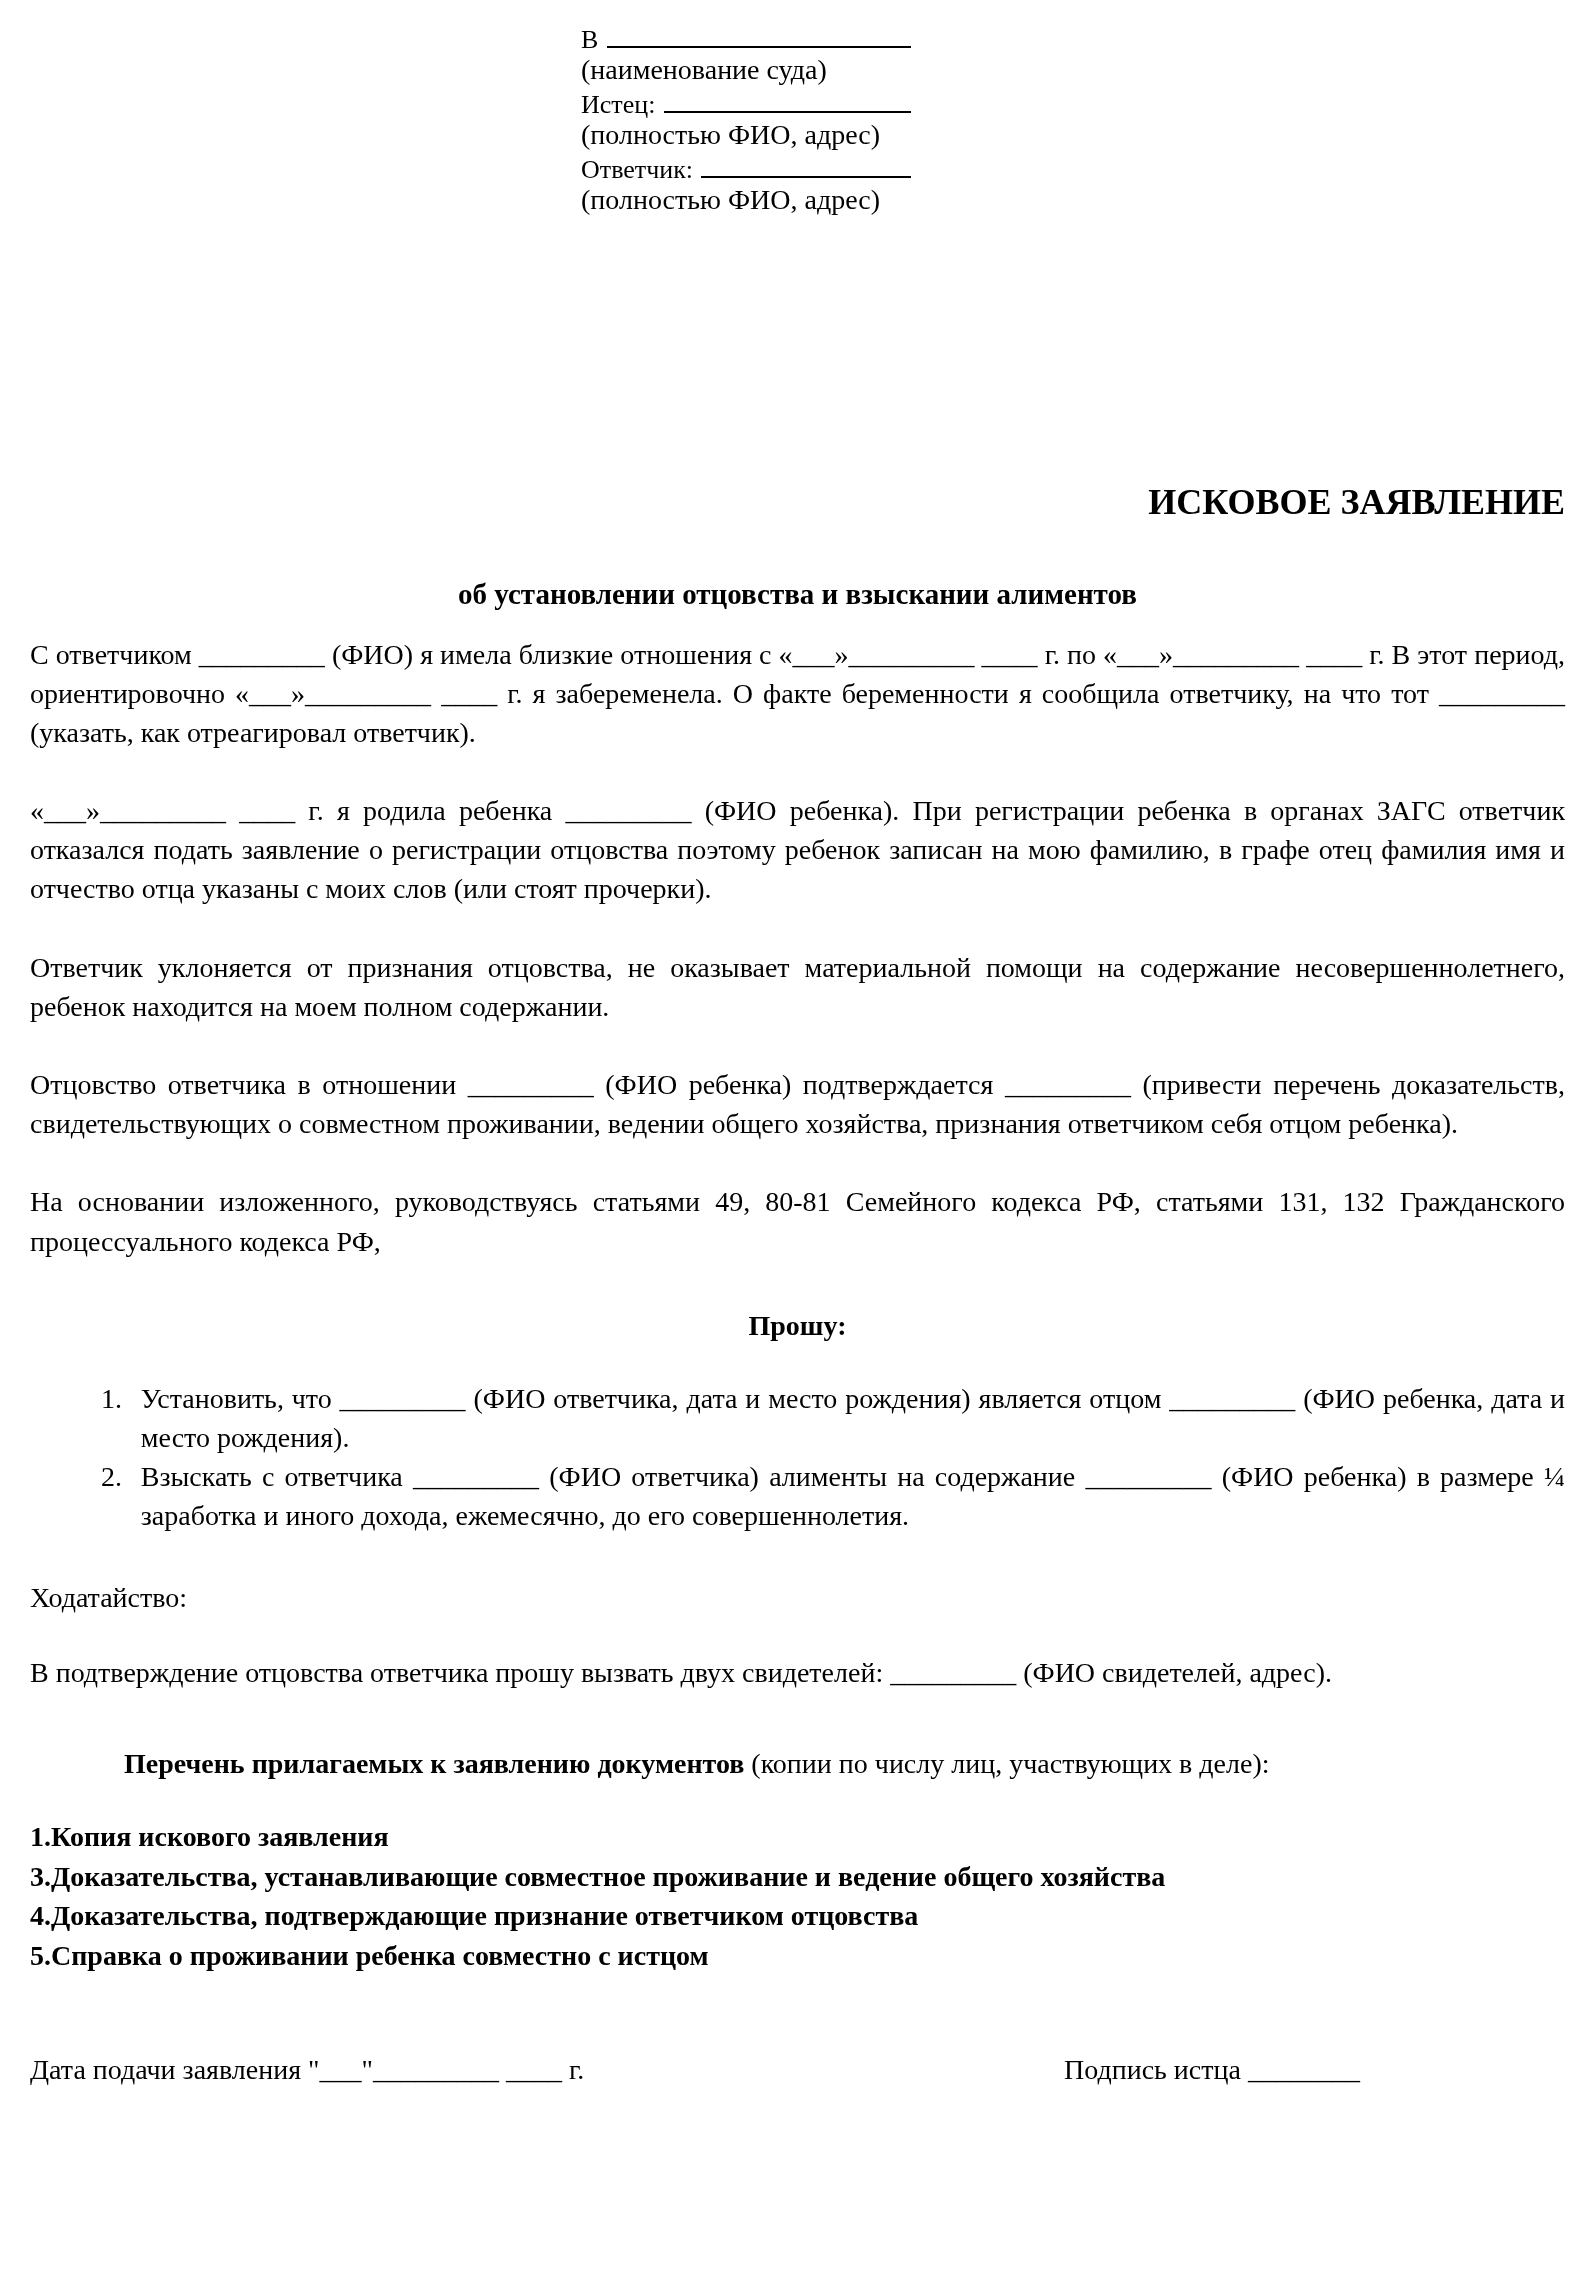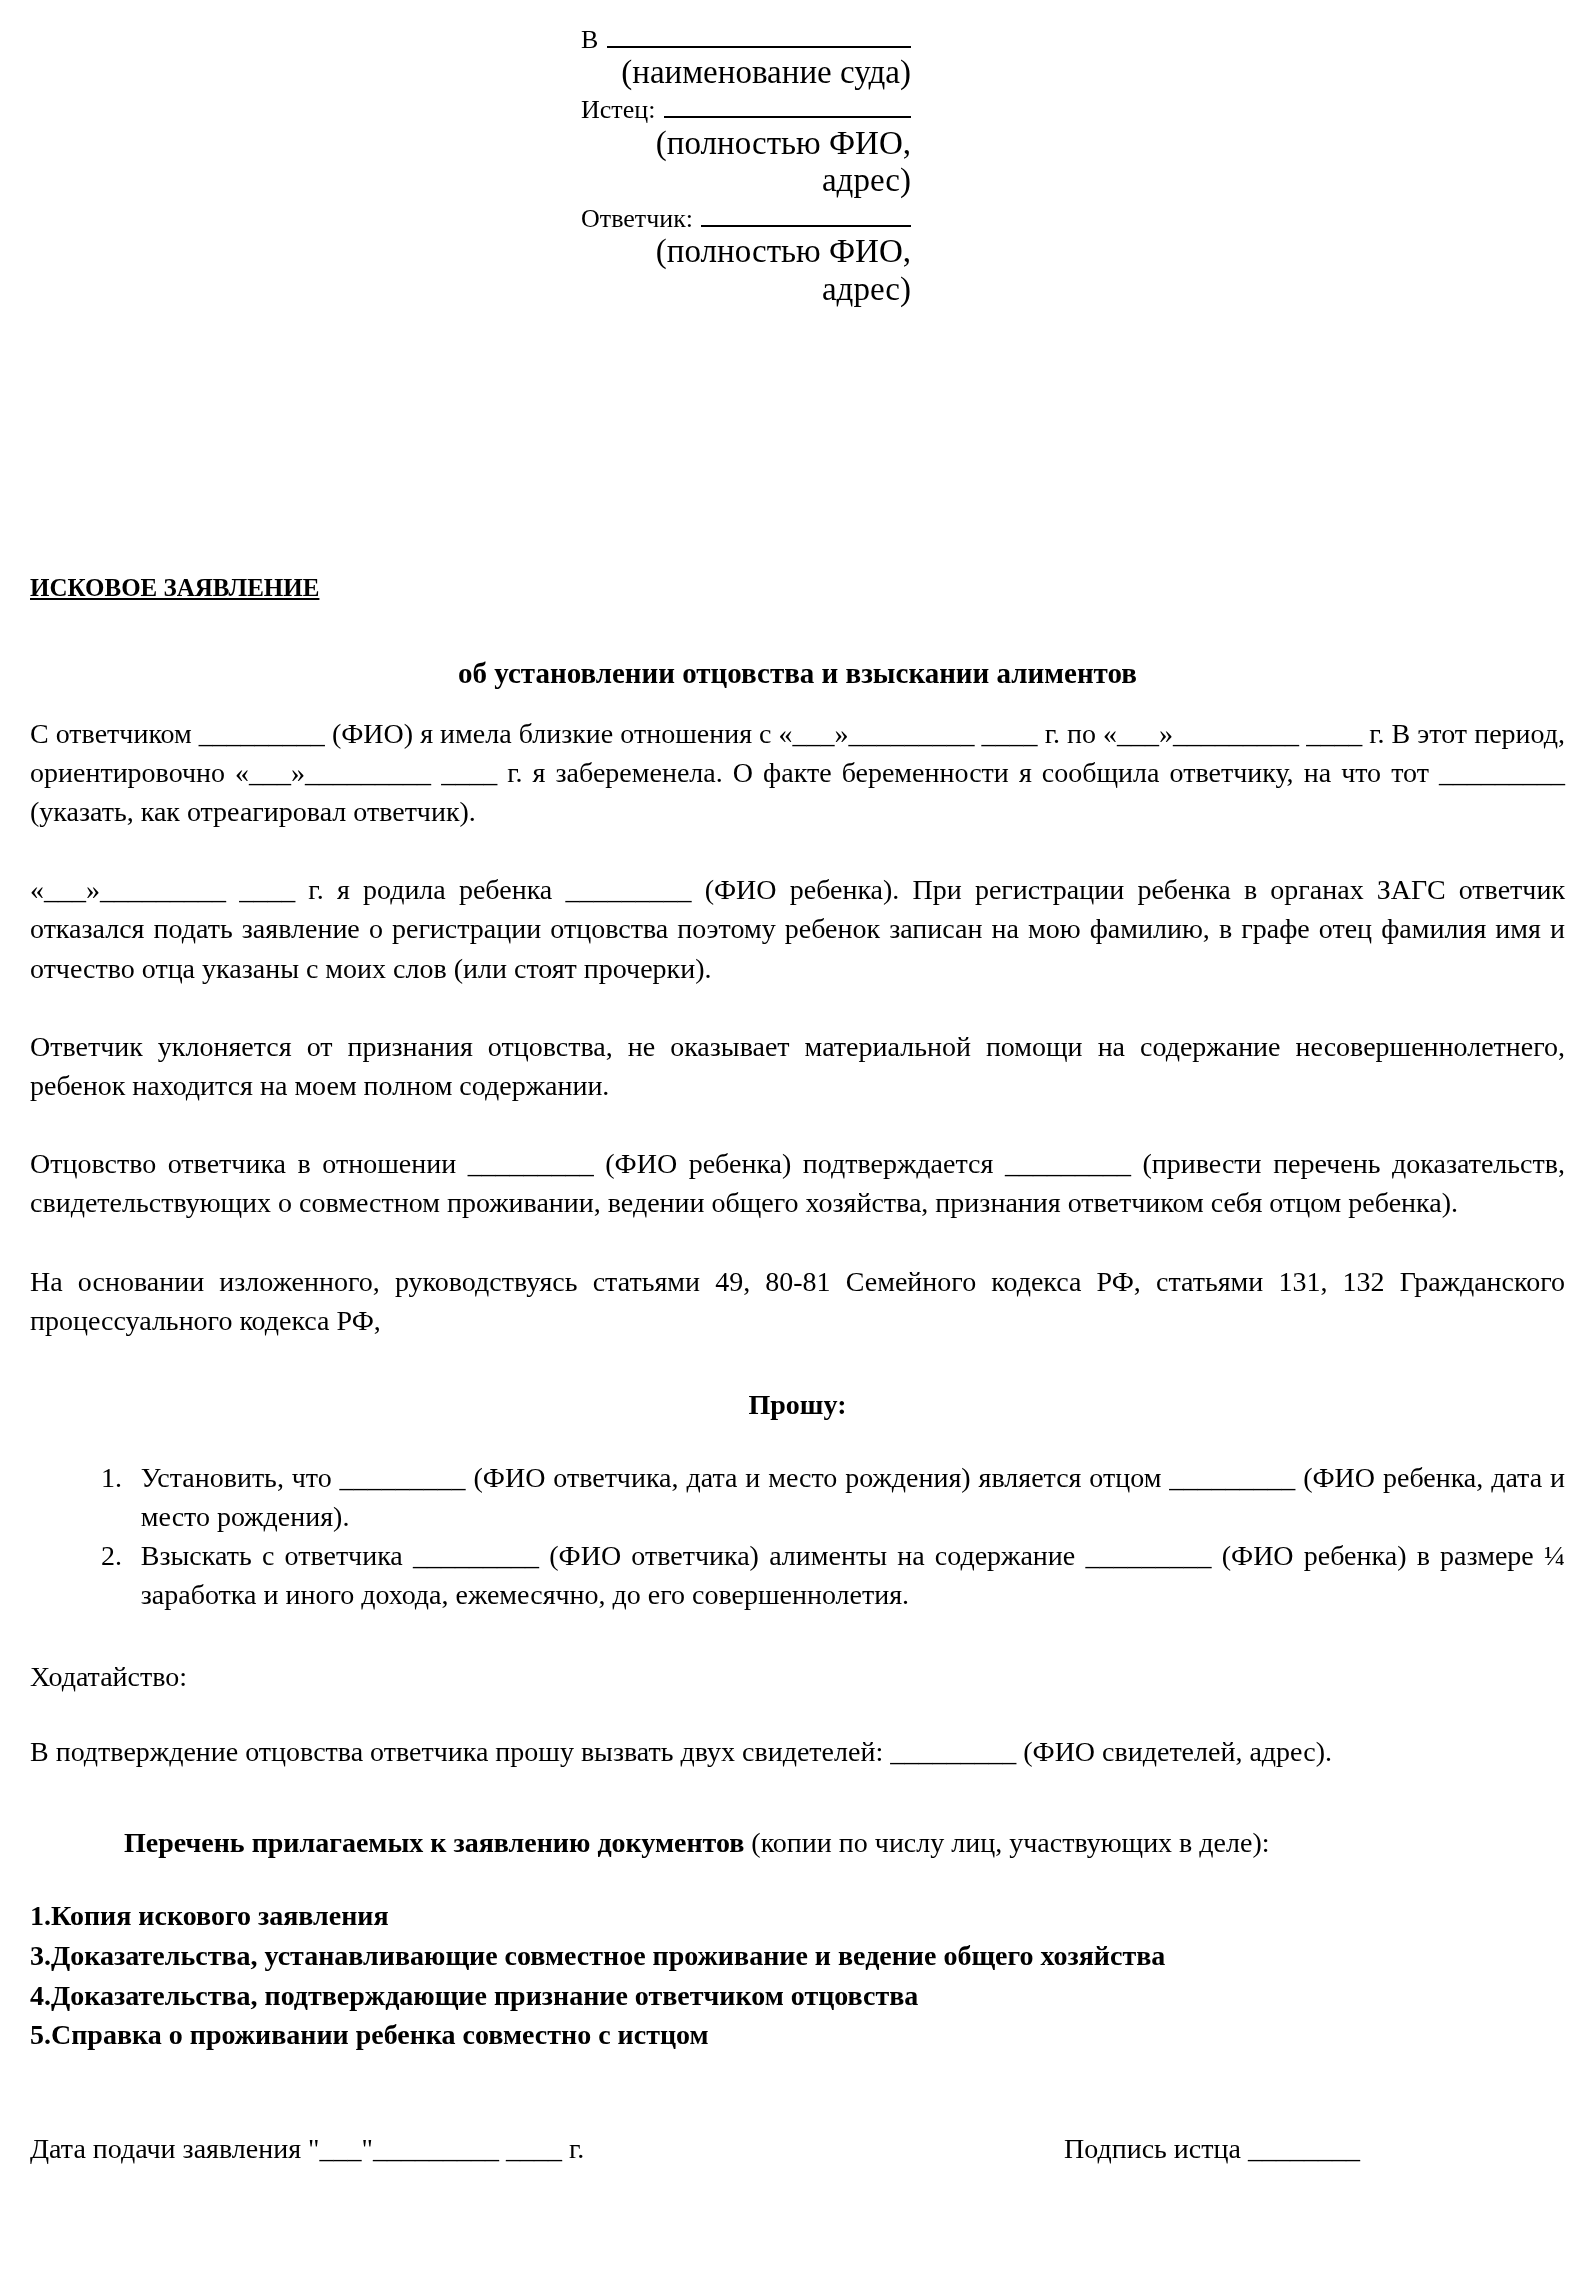--- a/index.html
+++ b/index.html
@@ -24,32 +24,31 @@
   }
   .header-row { display: flex; align-items: baseline; }
   .header-label { white-space: pre; }
   .blank-line {
     flex: 1 1 auto;
     border-bottom: 2.5px solid #000;
     margin-left: 8.4px;
     height: 0.95em;
   }
   .header-caption {
-    text-align: right;
-    font-size: 33px;
+    text-align: left;
+    font-size: 28px;
     line-height: 1.15;
   }
 
   
   .doc-title {
     margin-top: 265px;
-    text-align: left;
+    text-align: right;
     font-weight: bold;
-    font-size: 25px;
-    text-decoration: underline;
+    font-size: 36px;
   }
   .doc-subtitle {
     margin-top: 55px;
     text-align: center;
     font-weight: bold;
     font-size: 29px;
   }
 
   
   .para {

